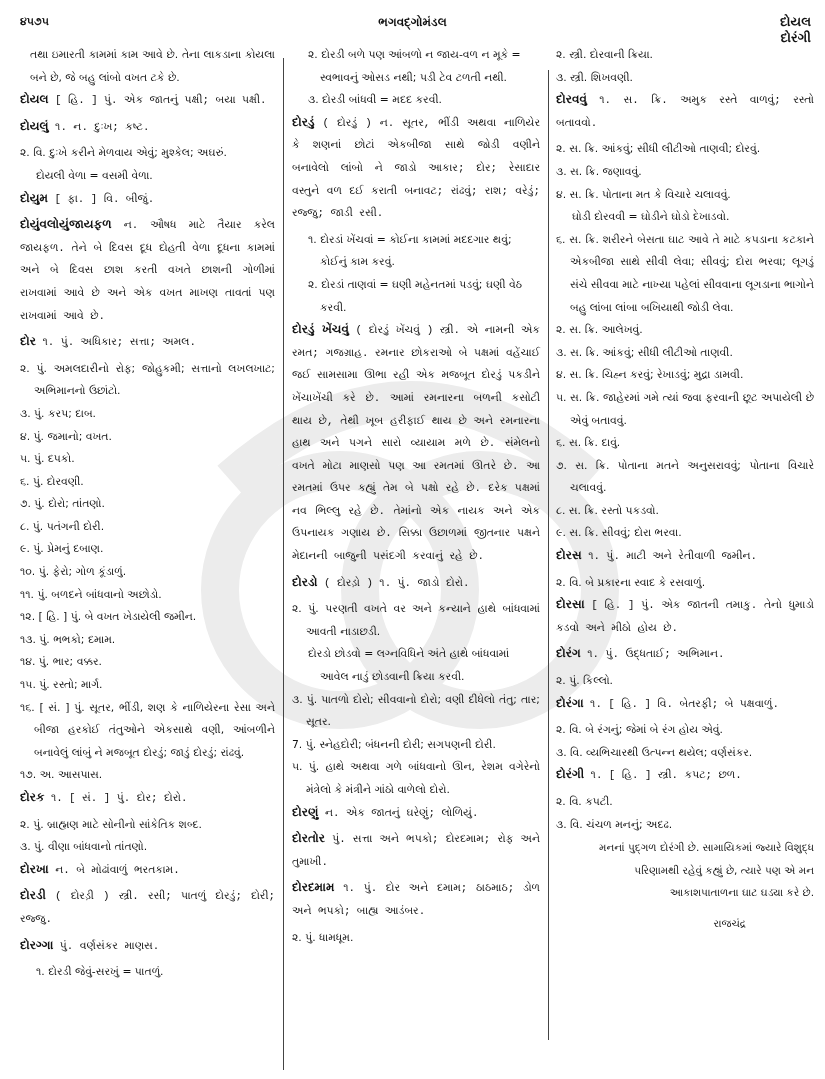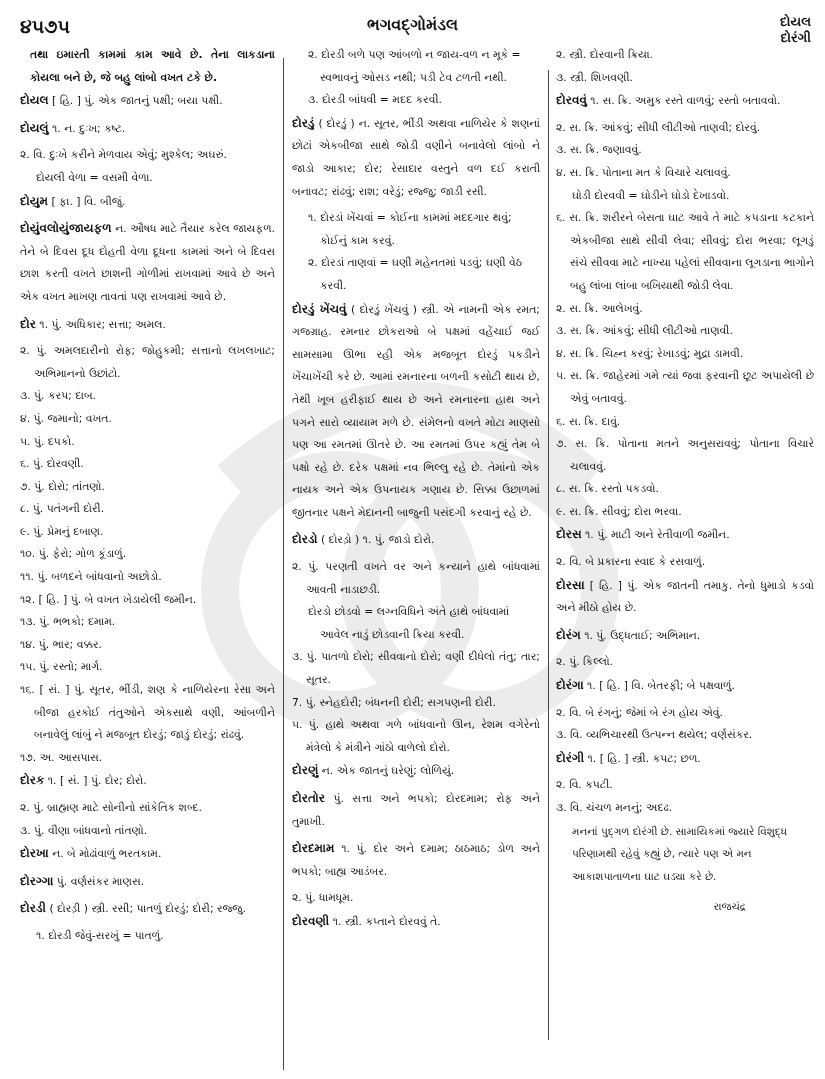--- a/index.html
+++ b/index.html
@@ -7,37 +7,37 @@
     width:825px; height:1079px; background:#ffffff; color:#111;
     font-family:"DejaVu Sans", sans-serif; position:relative; overflow:hidden;
   }
   .watermark {
     position:absolute; left:170px; top:360px; width:480px; height:420px;
     pointer-events:none; z-index:0;
   }
   .header {
     position:absolute; left:0; top:0; width:825px; height:44px; z-index:1;
   }
-  .page-number { position:absolute; left:20px; top:15px; font-size:19px; font-weight:bold; }
-  .running-title { position:absolute; left:0; width:825px; top:15px; text-align:center; font-size:16px; font-weight:bold; }
+  .page-number { position:absolute; left:20px; top:15px; font-size:11px; font-weight:bold; }
+  .running-title { position:absolute; left:0; width:825px; top:15px; text-align:center; font-size:12px; font-weight:bold; }
   .guide-words { position:absolute; right:14px; top:14px; text-align:right; font-size:13px; font-weight:bold; line-height:16px; }
   .columns { position:absolute; left:0; top:44px; width:825px; height:1030px; z-index:1; }
   .col { position:absolute; top:0; font-size:10.8px; line-height:22.6px; }
   .col1 { left:20px; width:255px; }
   .col2 { left:292px; width:248px; }
   .col3 { left:556px; width:258px; }
   .divider { position:absolute; width:1px; background:#444; }
   .div1 { left:283px; top:14px; height:1012px; }
   .div2 { left:548px; top:26px; height:970px; }
-  .entry { margin:0 0 4px 0; text-align:justify; }
+  .entry { margin:0 0 4px 0; text-align:justify;font-family:Liberation Mono, monospace; }
   .entry .hw { font-weight:bold; font-size:12px; }
   .sense { padding-left:14px; text-indent:-14px; margin:0; text-align:justify; }
   .idiom { padding-left:28px; text-indent:-12px; margin:0; }
-  .plain { margin:0; padding-left:10px; text-align:justify;font-weight:bold; }
-  .quote { margin:0; padding-left:16px; font-size:10.5px; }
+  .plain { margin:0; padding-left:10px; text-align:justify; }
+  .quote { margin:0; padding-left:16px; font-size:10.5px;text-align:right; }
   .attrib { margin:8px; text-align:right; padding-right:60px; font-size:10.5px; }
 </style>
 </head>
 <body>
 
 <svg class="watermark" viewBox="0 0 480 420">
   <g fill="none" stroke="#ececec" stroke-width="38">
     <circle cx="170" cy="230" r="120"></circle>
     <circle cx="310" cy="230" r="120"></circle>
     <path d="M60 120 Q240 -40 420 120"></path>
@@ -78,42 +78,41 @@
       <p class="sense">૧૨. [ હિ. ] પું. બે વખત ખેડાયેલી જમીન.</p>
       <p class="sense">૧૩. પું. ભભકો; દમામ.</p>
       <p class="sense">૧૪. પું. ભાર; વક્કર.</p>
       <p class="sense">૧૫. પું. રસ્તો; માર્ગ.</p>
       <p class="sense">૧૬. [ સં. ] પું. સૂતર, ભીંડી, શણ કે નાળિયેરના રેસા અને બીજા હરકોઈ તંતુઓને એકસાથે વણી, આંબળીને બનાવેલું લાંબું ને મજબૂત દોરડું; જાડું દોરડું; રાંઢવું.</p>
       <p class="sense">૧૭. અ. આસપાસ.</p>
       <p class="entry"><span class="hw">દોરક</span> <span>૧. [ સં. ] પું. દોર; દોરો.</span></p>
       <p class="sense">૨. પું. બ્રાહ્મણ માટે સોનીનો સાંકેતિક શબ્દ.</p>
       <p class="sense">૩. પું. વીણા બાંધવાનો તાંતણો.</p>
       <p class="entry"><span class="hw">દોરખા</span> <span>ન. બે મોઢાંવાળું ભરતકામ.</span></p>
+      <p class="entry"><span class="hw">દોરડી</span> <span>( દોરડ઼ી ) સ્ત્રી. રસી; પાતળું દોરડું; દોરી; રજ્જુ.</span></p>
       <p class="entry"><span class="hw">દોરગ્ગા</span> <span>પું. વર્ણસંકર માણસ.</span></p>
-      <p class="entry"><span class="hw">દોરડી</span> <span>( દોરડ઼ી ) સ્ત્રી. રસી; પાતળું દોરડું; દોરી; રજ્જુ.</span></p>
       <p class="idiom">૧. દોરડી જેવું-સરખું = પાતળું.</p>
     </div>
   <div class="col col2" id="col1">
       <p class="idiom">૨. દોરડી બળે પણ આંબળો ન જાય-વળ ન મૂકે = સ્વભાવનું ઓસડ નથી; પડી ટેવ ટળતી નથી.</p>
       <p class="idiom">૩. દોરડી બાંધવી = મદદ કરવી.</p>
       <p class="entry"><span class="hw">દોરડું</span> <span>( દોરડ઼ું ) ન. સૂતર, ભીંડી અથવા નાળિયેર કે શણનાં છોટાં એકબીજા સાથે જોડી વણીને બનાવેલો લાંબો ને જાડો આકાર; દોર; રેસાદાર વસ્તુને વળ દઈ કરાતી બનાવટ; રાંઢવું; રાશ; વરેડું; રજ્જુ; જાડી રસી.</span></p>
       <p class="idiom">૧. દોરડાં ખેંચવાં = કોઈના કામમાં મદદગાર થવું; કોઈનું કામ કરવું.</p>
       <p class="idiom">૨. દોરડાં તાણવાં = ઘણી મહેનતમાં પડવું; ઘણી વેઠ કરવી.</p>
       <p class="entry"><span class="hw">દોરડું ખેંચવું</span> <span>( દોરડ઼ું ખેંચવું ) સ્ત્રી. એ નામની એક રમત; ગજગ્રાહ. રમનાર છોકરાઓ બે પક્ષમાં વહેંચાઈ જઈ સામસામા ઊભા રહી એક મજબૂત દોરડું પકડીને ખેંચાખેંચી કરે છે. આમાં રમનારના બળની કસોટી થાય છે, તેથી ખૂબ હરીફાઈ થાય છે અને રમનારના હાથ અને પગને સારો વ્યાયામ મળે છે. સંમેલનો વખતે મોટા માણસો પણ આ રમતમાં ઊતરે છે. આ રમતમાં ઉપર કહ્યું તેમ બે પક્ષો રહે છે. દરેક પક્ષમાં નવ ભિલ્લુ રહે છે. તેમાંનો એક નાયક અને એક ઉપનાયક ગણાય છે. સિક્કા ઉછાળમાં જીતનાર પક્ષને મેદાનની બાજુની પસંદગી કરવાનું રહે છે.</span></p>
       <p class="entry"><span class="hw">દોરડો</span> <span>( દોરડ઼ો ) ૧. પું. જાડો દોરો.</span></p>
       <p class="sense">૨. પું. પરણતી વખતે વર અને કન્યાને હાથે બાંધવામાં આવતી નાડાછડી.</p>
       <p class="idiom">દોરડો છોડવો = લગ્નવિધિને અંતે હાથે બાંધવામાં આવેલ નાડું છોડવાની ક્રિયા કરવી.</p>
       <p class="sense">૩. પું. પાતળો દોરો; સીવવાનો દોરો; વણી દીધેલો તંતુ; તાર; સૂતર.</p>
       <p class="sense">7. પું. સ્નેહદોરી; બંધનની દોરી; સગપણની દોરી.</p>
       <p class="sense">૫. પું. હાથે અથવા ગળે બાંધવાનો ઊન, રેશમ વગેરેનો મંત્રેલો કે મંત્રીને ગાંઠો વાળેલો દોરો.</p>
       <p class="entry"><span class="hw">દોરણું</span> <span>ન. એક જાતનું ઘરેણું; લોળિયું.</span></p>
       <p class="entry"><span class="hw">દોરતોર</span> <span>પું. સત્તા અને ભપકો; દોરદમામ; રોફ અને તુમાખી.</span></p>
       <p class="entry"><span class="hw">દોરદમામ</span> <span>૧. પું. દોર અને દમામ; ઠાઠમાઠ; ડોળ અને ભપકો; બાહ્ય આડંબર.</span></p>
       <p class="sense">૨. પું. ધામધૂમ.</p>
-      <p class="entry"><span class="hw">દોરવણી</span> <span>૧. સ્ત્રી. કપ્તાને દોરવવું તે.</span></p>
     </div>
   <div class="col col3" id="col2">
       <p class="sense">૨. સ્ત્રી. દોરવાની ક્રિયા.</p>
       <p class="sense">૩. સ્ત્રી. શિખવણી.</p>
       <p class="entry"><span class="hw">દોરવવું</span> <span>૧. સ. ક્રિ. અમુક રસ્તે વાળવું; રસ્તો બતાવવો.</span></p>
       <p class="sense">૨. સ. ક્રિ. આંકવું; સીધી લીટીઓ તાણવી; દોરવું.</p>
       <p class="sense">૩. સ. ક્રિ. જણાવવું.</p>
       <p class="sense">૪. સ. ક્રિ. પોતાના મત કે વિચારે ચલાવવું.</p>
       <p class="idiom">ઘોડી દોરવવી = ઘોડીને ઘોડો દેખાડવો.</p>
       <p class="sense">૬. સ. ક્રિ. શરીરને બેસતા ઘાટ આવે તે માટે કપડાના કટકાને એકબીજા સાથે સીવી લેવા; સીવવું; દોરા ભરવા; લૂગડું સંચે સીવવા માટે નાખ્યા પહેલાં સીવવાના લૂગડાના ભાગોને બહુ લાંબા લાંબા બખિયાથી જોડી લેવા.</p>

